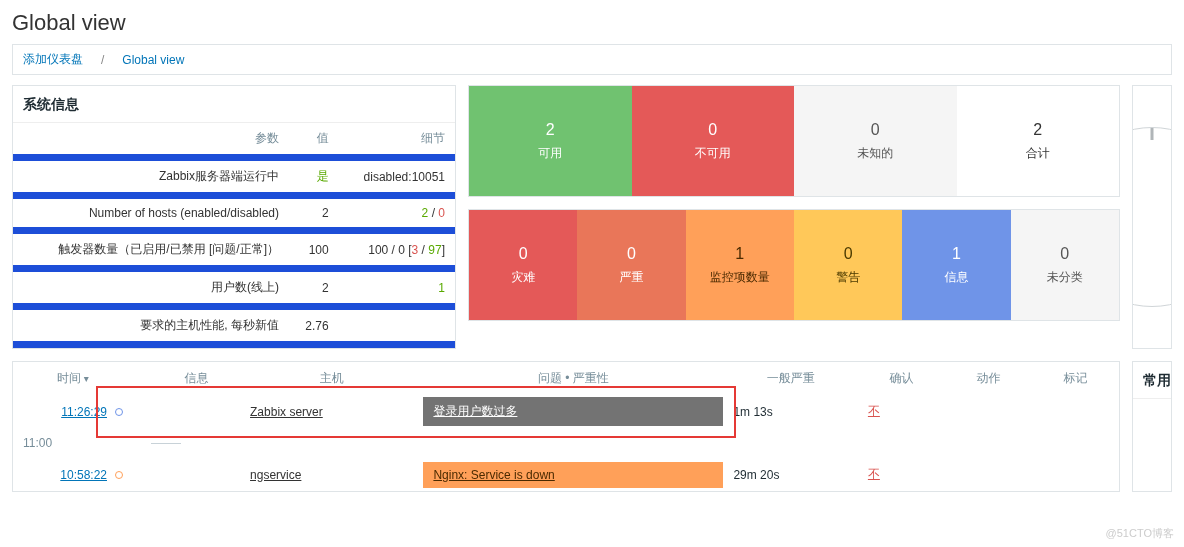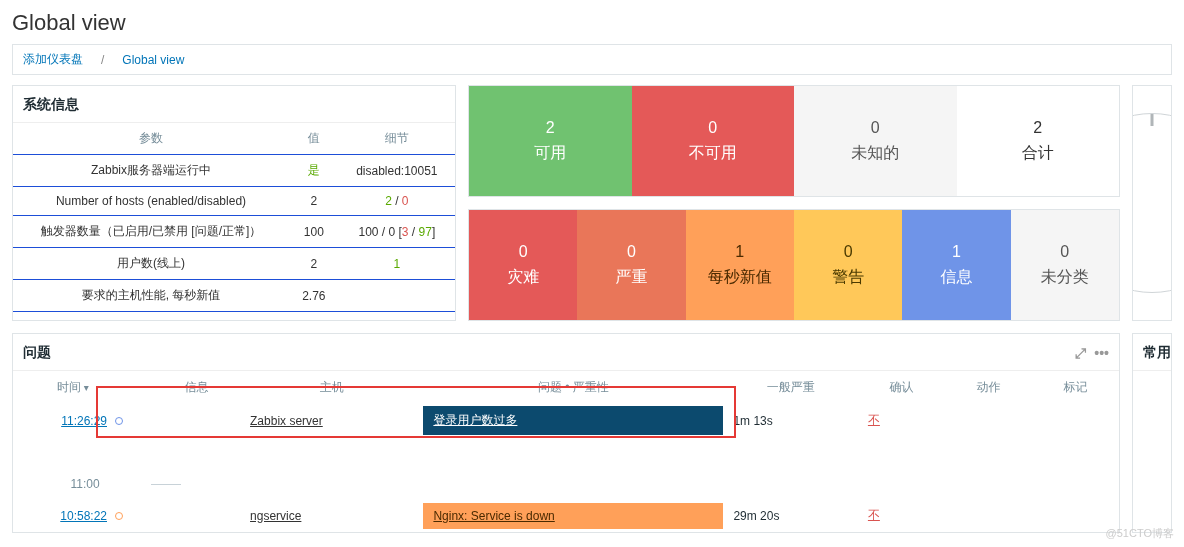--- a/index.html
+++ b/index.html
@@ -6,45 +6,45 @@
   body { font-family: Arial, "Microsoft YaHei", sans-serif; font-size: 12px; color: #1f2c33; background: #fff; }
   .page-title { font-size: 22px; font-weight: 400; padding: 10px 12px 8px; color: #333; }
   .breadcrumb { margin: 0 12px 10px; padding: 6px 10px; border: 1px solid #dfe4e7; display: flex; gap: 18px; align-items: center; font-size: 12px; }
   .breadcrumb a { color: #0275b8; text-decoration: none; cursor: pointer; }
   .breadcrumb .sep { color: #888; }
   .row { display: flex; gap: 12px; padding: 0 12px; }
   .panel { border: 1px solid #dfe4e7; background: #fff; }
   .panel-header { font-size: 14px; font-weight: 700; padding: 10px 10px 8px; border-bottom: 1px solid #eee; display:flex; justify-content:space-between; align-items:center;}
   .sysinfo { width: 444px; }
   .sysinfo table { width: 100%; border-collapse: collapse; }
-  .sysinfo th, .sysinfo td { text-align: center; padding: 7px 10px; font-weight: 400; font-size: 12px; color: #333; border-bottom: 1px solid #1d4ed8;}
+  .sysinfo th, .sysinfo td { text-align: right; padding: 7px 10px; font-weight: 400; font-size: 12px; color: #333; border-bottom: 7px solid #1d4ed8;}
   .sysinfo thead th { color: #768d99; font-size: 12px; }
   .green { color: #59a900; }
   .red { color: #d9534f; }
   .grey { color: #888; }
   .status-blocks { flex: 1; display: flex; flex-direction: column; gap: 12px; }
   .status-row { display: flex; height: 112px; border: 1px solid #dfe4e7; }
   .status-cell { flex: 1; display: flex; flex-direction: column; align-items: center; justify-content: center; gap: 6px; }
   .status-num { font-size: 16px; }
-  .status-label { font-size: 16px; }
+  .status-label { font-size: 12px; }
   .clock { width: 40px; border: 1px solid #dfe4e7; position: relative; overflow: hidden; }
   .clock-face { position: absolute; top: 50%; left: 50%; width: 180px; height: 180px; border: 1px solid #d0d5d8; border-radius: 50%; transform: translate(-50%, -50%); }
   .tick { position: absolute; width: 3px; height: 12px; background: #b0b5b8; left: 50%; top: 0; transform-origin: 50% 90px; }
   .problems-row { display: flex; gap: 12px; padding: 12px; }
   .problems { flex: 1; }
   .side-panel { width: 40px; }
   .prob-table { width: 100%; border-collapse: collapse; }
   .prob-table thead th { text-align: center; color: #768d99; font-weight: 400; padding: 8px 10px; font-size: 12px; }
   .prob-table tbody td { padding: 8px 10px; vertical-align: middle; font-size: 12px; }
   .time-col { width: 140px; text-align: right; padding-right: 30px !important; }
   .time-link { color: #0275b8; text-decoration: underline; cursor: pointer; }
   .host-link { color: #333; text-decoration: underline; cursor: pointer; }
   .sev-cell { padding: 0 !important; }
   .sev-bar { padding: 6px 10px; color: #fff; text-decoration: underline; display: block; cursor: pointer; }
-  .sev-info { background: #0c4a6e; }
+  .sev-info { background: #737373; }
   .sev-average { background: #ffa059; color: #4b2a00; }
   .ack-no { color: #d9534f; text-decoration: underline; cursor: pointer; }
   .dot { width: 8px; height: 8px; border: 1px solid #6f94e8; border-radius: 50%; background: #fff; display: inline-block; margin-left: 8px; }
   .dot.avg { border-color: #ffa059; }
   .time-marker { color: #768d99; font-size: 11px; padding-left: 0;}
   .highlight-box { position: absolute; border: 2px solid #e53935; pointer-events: none; }
   .hb1 { left: 96px; top: 386px; width: 640px; height: 52px; }
   .problems-body { position: relative; }
   .header-icons { display:flex; gap:8px; color:#999;}
   .header-icons span { cursor:pointer; font-size:14px;}
@@ -136,21 +136,21 @@
         <div class="status-cell c-disaster">
           <div class="status-num">0</div>
           <div class="status-label">灾难</div>
         </div>
         <div class="status-cell c-high">
           <div class="status-num">0</div>
           <div class="status-label">严重</div>
         </div>
         <div class="status-cell c-average">
           <div class="status-num">1</div>
-          <div class="status-label">每秒新值</div>
+          <div class="status-label">监控项数量</div>
         </div>
         <div class="status-cell c-warning">
           <div class="status-num">0</div>
           <div class="status-label">警告</div>
         </div>
         <div class="status-cell c-info">
           <div class="status-num">1</div>
           <div class="status-label">信息</div>
         </div>
         <div class="status-cell c-na">
@@ -163,27 +163,20 @@
   <div class="panel clock">
     <div class="clock-face">
       <div class="tick" style="transform: translateX(-50%) rotate(0deg);"></div>
 
     </div>
   </div>
 </div>
 
 <div class="problems-row">
   <div class="panel problems">
-    <div class="panel-header">
-      <span>问题</span>
-      <span class="header-icons">
-        <span>⤢</span>
-        <span>•••</span>
-      </span>
-    </div>
     <div class="problems-body">
       <table class="prob-table">
         <thead>
           <tr>
             <th class="time-col sort-caret">时间</th>
             <th>信息</th>
             <th>主机</th>
             <th style="width:300px">问题 • 严重性</th>
             <th>一般严重</th>
             <th>确认</th>
@@ -198,21 +191,21 @@
               <td><span class="host-link">Zabbix server</span></td>
               <td class="sev-cell">
                 <span class="sev-bar sev-info">登录用户数过多</span>
               </td>
               <td>1m 13s</td>
               <td><span class="ack-no">不</span></td>
               <td></td>
               <td></td>
             </tr>
             <tr>
-              <td colspan="8" class="time-marker"><span style="display:inline-block;width:124px;text-align:center;color:#768d99;margin-top:32px;">11:00</span><span style="display:inline-block;width:30px;border-bottom:1px solid #c8d2d8;margin-left:4px;vertical-align:middle;"></span></td>
+              <td colspan="8" class="time-marker"><span style="display:inline-block;width:124px;text-align:left;color:#768d99;">11:00</span><span style="display:inline-block;width:30px;border-bottom:1px solid #c8d2d8;margin-left:4px;vertical-align:middle;"></span></td>
             </tr>
             <tr>
               <td class="time-col"><span class="time-link">10:58:22</span><span class="dot avg"></span></td>
               <td></td>
               <td><span class="host-link">ngservice</span></td>
               <td class="sev-cell">
                 <span class="sev-bar sev-average">Nginx: Service is down</span>
               </td>
               <td>29m 20s</td>
               <td><span class="ack-no">不</span></td>

